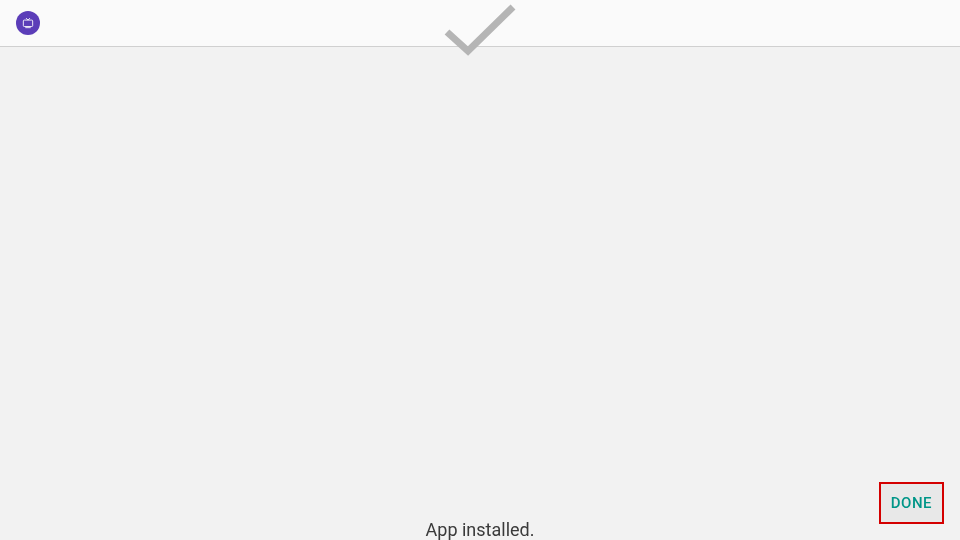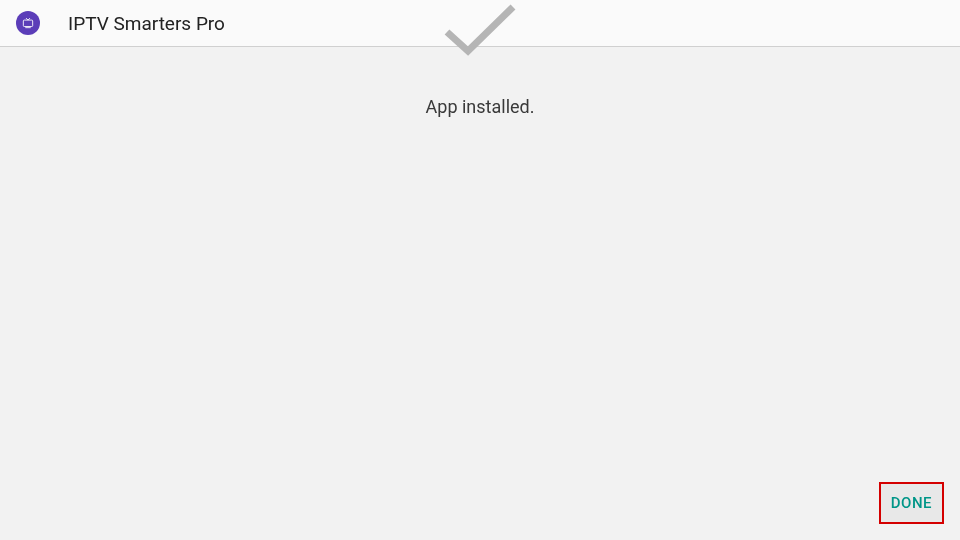--- a/index.html
+++ b/index.html
@@ -44,21 +44,21 @@
     }
     .content {
       position: absolute;
       top: 47px;
       left: 0;
       right: 0;
       bottom: 0;
       display: flex;
       flex-direction: column;
       align-items: center;
-      justify-content: flex-start;
+      justify-content: space-between;
     }
     .checkmark-container {
       margin-top: -50px;
       margin-bottom: 30px;
     }
     .checkmark-container svg {
       width: 90px;
       height: 65px;
     }
     .status-text {
@@ -96,21 +96,20 @@
 <body>
 
 <div class="header">
   <div class="app-icon">
     <svg viewBox="0 0 24 24" fill="none">
       <rect x="4" y="7" width="16" height="11" rx="1.5" stroke="#ffffff" stroke-width="1.5"></rect>
       <path d="M9 4 L12 7 L15 4" stroke="#ffffff" stroke-width="1.5" stroke-linecap="round" stroke-linejoin="round"></path>
       <line x1="8" y1="20" x2="16" y2="20" stroke="#ffffff" stroke-width="1.5" stroke-linecap="round"></line>
     </svg>
   </div>
-  <div class="app-title">IPTV Smarters Pro</div>
 </div>
 
 <div class="content">
   <div class="checkmark-container">
     <svg viewBox="0 0 90 65">
       <path d="M 12 35 L 33 54 L 78 10" stroke="#b5b5b5" stroke-width="7" fill="none" stroke-linecap="butt" stroke-linejoin="miter"></path>
     </svg>
   </div>
   <div class="status-text">App installed.</div>
 </div>

